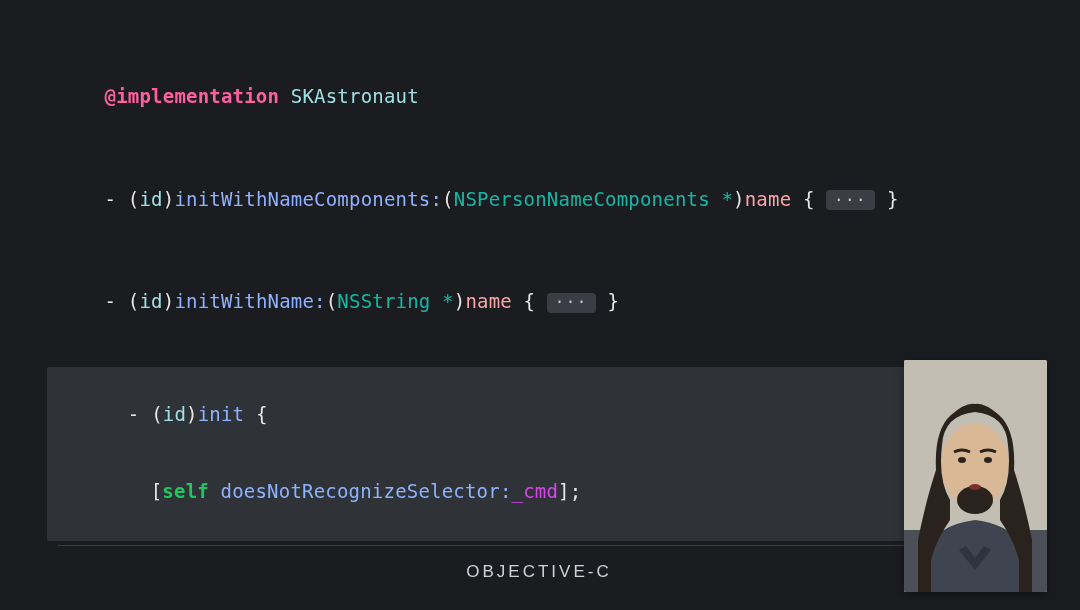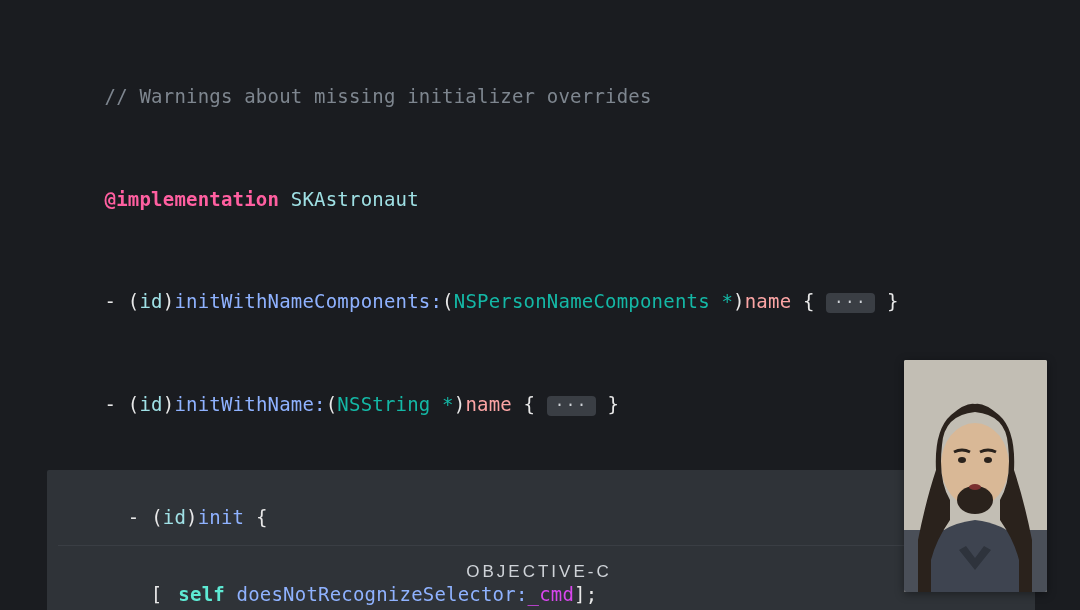--- a/index.html
+++ b/index.html
@@ -23,21 +23,21 @@
   .comment { color: #7e868f; }
   .kw-pink { color: #ff5fa0; font-weight: 600; }
   .class-name { color: #9fe0e4; }
   .type-id { color: #a0e1e6; }
   .method-name { color: #8fb2ff; font-weight: 400; }
   .param-type { color: #14b8a6; }
   .param-name { color: #fca5a5; }
   .punct { color: #e8e8e8; }
   .minus { color: #e8e8e8; }
   .cmd { color: #d946ef; }
-  .self { color: #5eead4; font-weight: 600; margin-left: 16px; }
+  .self { color: #22c55e; font-weight: 600; }
   .dots-pill {
     display: inline-flex;
     align-items: center;
     justify-content: center;
     background: #3a3e44;
     border-radius: 4px;
     padding: 0 8px;
     height: 20px;
     vertical-align: 1px;
     color: #cfd3d8;
@@ -82,23 +82,20 @@
     box-shadow: 0 2px 10px rgba(0,0,0,0.4);
   }
   .presenter svg { width: 100%; height: 100%; display: block; }
   .indent { display:inline-block; width: 2ch; }
 </style>
 </head>
 <body>
 
 <div class="slide">
 
-  <div class="code-line">
-    <span class="comment">// Warnings about missing initializer overrides</span>
-  </div>
 
   <div class="code-line">
     <span class="kw-pink">@implementation</span><span> </span><span class="class-name">SKAstronaut</span>
   </div>
 
   <div class="code-line">
     <span class="minus">- </span><span class="punct">(</span><span class="type-id">id</span><span class="punct">)</span><span class="method-name">initWithNameComponents:</span><span class="punct">(</span><span class="param-type">NSPersonNameComponents *</span><span class="punct">)</span><span class="param-name">name</span><span class="punct"> { </span><span class="dots-pill">···</span><span class="punct"> }</span>
   </div>
 
   <div class="code-line">

